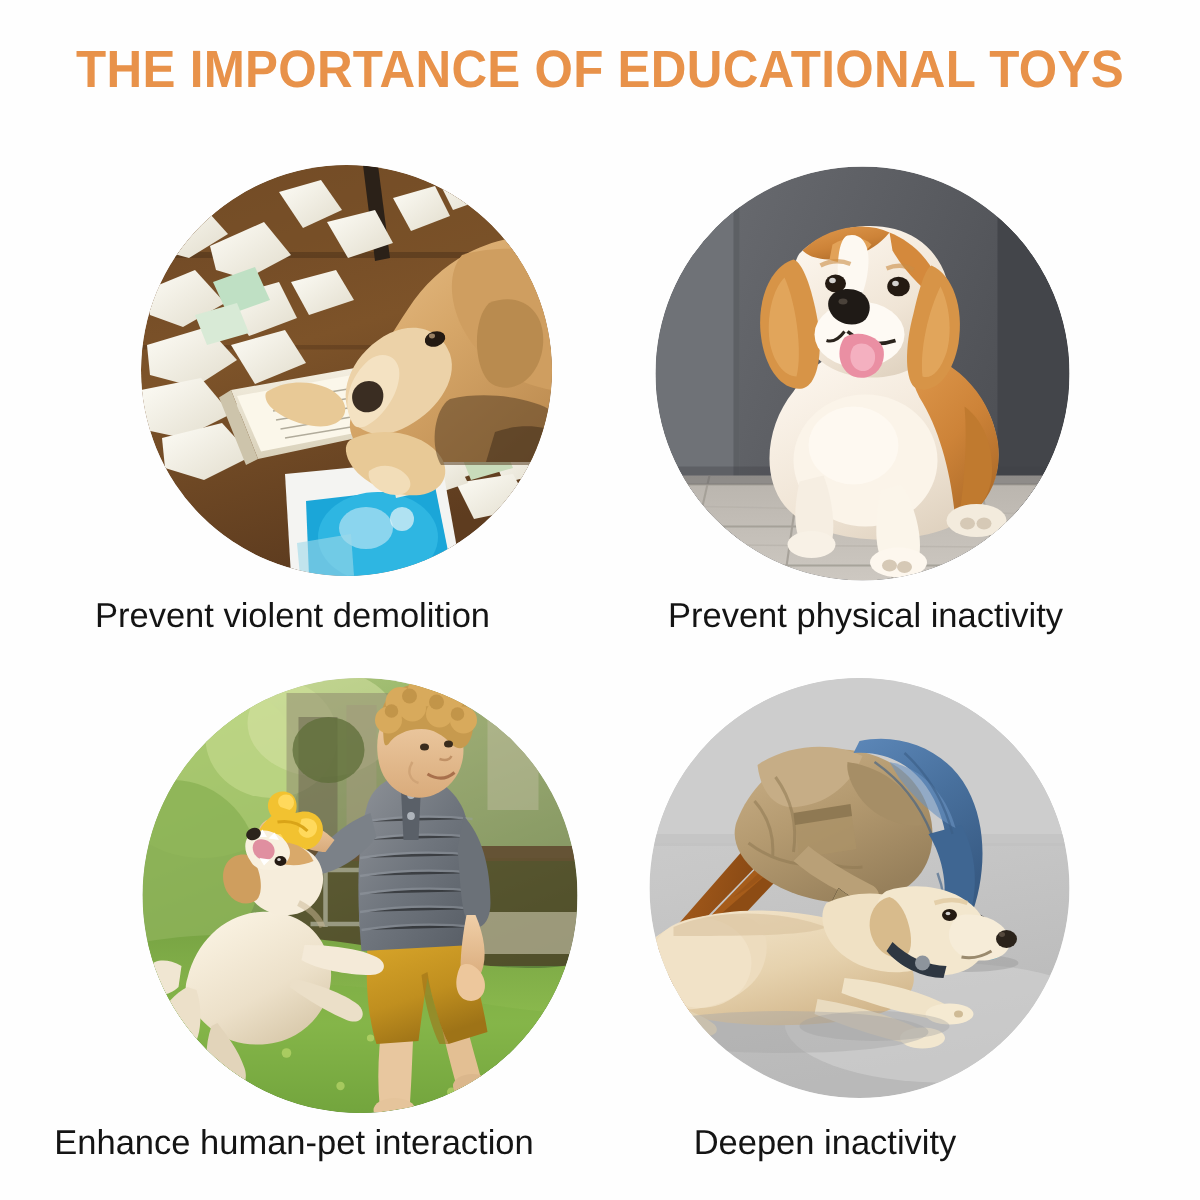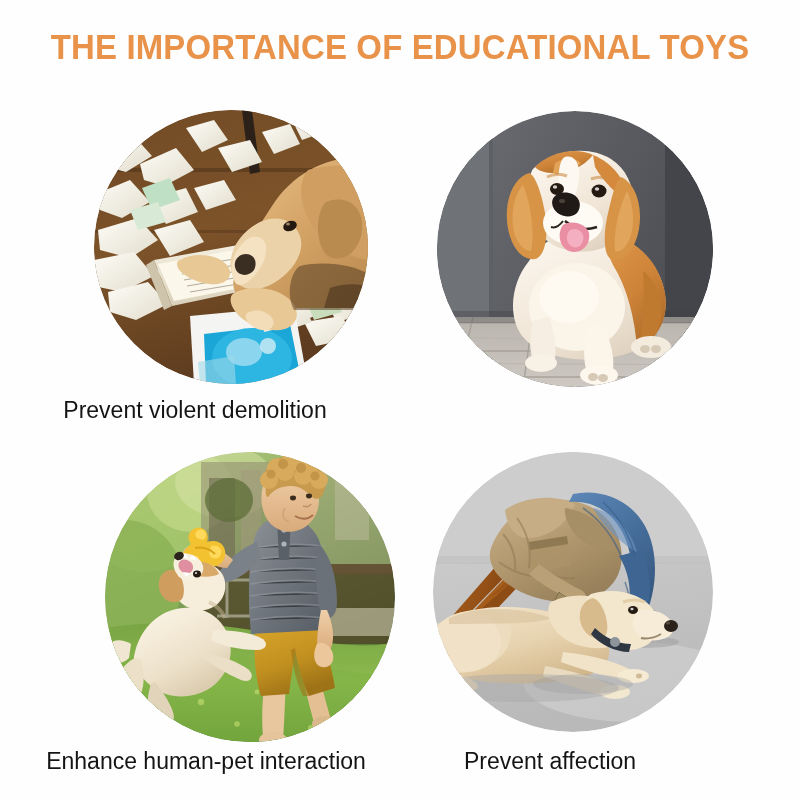--- a/index.html
+++ b/index.html
@@ -48,21 +48,21 @@
     width: 764px;
     height: 700px;
   }
   .cell {
     position: absolute;
     width: 400px;
     height: 350px;
   }
   .cell.tl { left: 0;   top: 0; }
   .cell.tr { left: 400px; top: 0; }
-  .cell.bl { left: 10px;   top: 346px; }
+  .cell.bl { left: 0;   top: 346px; }
   .cell.br { left: 400px; top: 346px; }
 
   .photo {
     position: absolute;
     border-radius: 50%;
     overflow: hidden;
     background: #e9e9e9;
   }
   .cell.tl .photo { left: 94px;  top: 14px; width: 274px; height: 274px; }
   .cell.tr .photo { left: 37px;  top: 15px; width: 276px; height: 276px; }
@@ -323,20 +323,21 @@
             <path d="M128 110 q14 12 32 6" stroke="#2a231c" stroke-width="2.4" fill="none"></path>
             <path d="M126 110 q-6 8 -12 6" stroke="#2a231c" stroke-width="2" fill="none"></path>
 
             <path d="M126 114 C120 122 122 136 132 140 C144 144 154 134 152 122
                      C150 114 136 108 126 114 Z" fill="#ea8fa3"></path>
             <path d="M132 120 C128 126 130 134 136 136 C142 138 148 132 146 124
                      C144 118 136 116 132 120 Z" fill="#f6b6c5" opacity="0.85"></path>
           </g>
         </svg>
       </div>
+      <div class="caption">Prevent physical inactivity</div>
     </div>
 
     <div class="cell bl">
       <div class="photo">
         <svg viewBox="0 0 290 290" preserveAspectRatio="xMidYMid slice">
           <defs>
             <clipPath id="clipBL">
                 <circle cx="145" cy="145" r="145"></circle>
               </clipPath>
             <linearGradient id="bgBL" x1="0" y1="0" x2="0.4" y2="1">
@@ -684,17 +685,17 @@
             <ellipse cx="182" cy="240" rx="15" ry="7" fill="#f2e7cf"></ellipse>
 
             <path d="M4 214 C18 218 34 224 42 230 C48 234 44 240 36 238
                      C22 234 8 226 2 220 Z" fill="#e3d3b3"></path>
 
             <ellipse cx="90" cy="236" rx="96" ry="14" fill="#a8a8a8" opacity="0.45"></ellipse>
             <ellipse cx="150" cy="232" rx="50" ry="10" fill="#9e9e9e" opacity="0.35"></ellipse>
           </g>
         </svg>
       </div>
-      <div class="caption">Prevent affection</div>
+      <div class="caption">Deepen inactivity</div>
     </div>
 
   </div>
 </div>
 
 </body></html>

